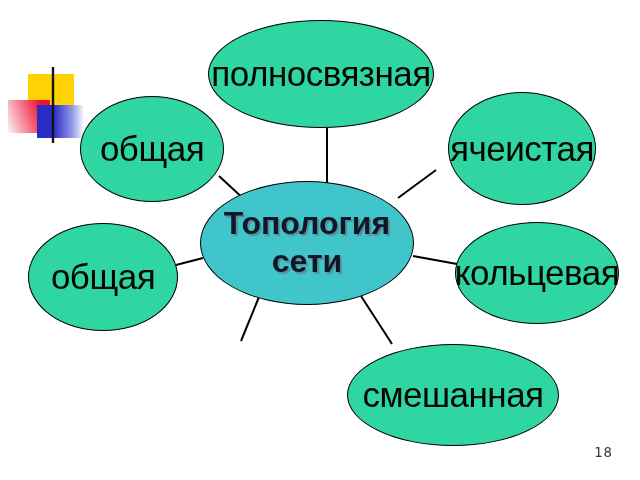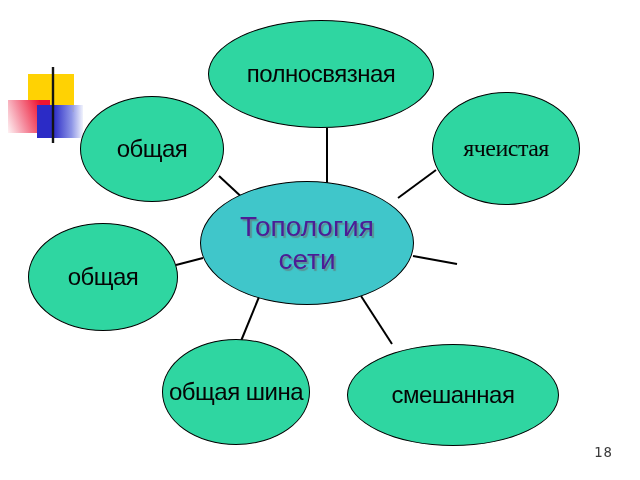--- a/index.html
+++ b/index.html
@@ -44,43 +44,43 @@
     border: 1.6px solid #000000;
     border-radius: 50%;
     background: #2fd6a1;
     display: flex;
     align-items: center;
     justify-content: center;
     text-align: center;
     box-sizing: border-box;
   }
   .node .lbl {
-    font-size: 24px;
+    font-size: 35px;
     line-height: 1.08;
     color: #050505;
     letter-spacing: -0.5px;
   }
   .n-full   { left: 208px; top: 20px;  width: 226px; height: 108px; }
   .n-star   { left: 80px;  top: 96px;  width: 144px; height: 106px; }
-  .n-mesh   { left: 432px; top: 92px;  width: 148px; height: 113px; font-family: Liberation Serif, serif; }
+  .n-mesh   { left: 448px; top: 92px;  width: 148px; height: 113px; }
   .n-tree   { left: 28px;  top: 223px; width: 150px; height: 108px; }
   .n-ring   { left: 455px; top: 222px; width: 164px; height: 102px; }
   .n-bus    { left: 162px; top: 339px; width: 148px; height: 106px; }
   .n-mixed  { left: 347px; top: 344px; width: 212px; height: 102px; }
 
   .n-center {
     left: 200px; top: 181px; width: 214px; height: 124px;
     background: #40c6ca;
     border-width: 1.8px;
   }
   .n-center .lbl {
-    font-size: 28px;
-    font-weight: normal;
+    font-size: 32px;
+    font-weight: bold;
     line-height: 1.18;
-    color: #4c1d95;
+    color: #0f172a;
     letter-spacing: 0;
     text-shadow: 2px 2px 1px rgba(105,110,112,0.6);
     max-width: 180px;
   }
 
   
   .pagenum {
     position: absolute;
     z-index: 3;
     left: 594px; top: 444px;
@@ -135,24 +135,24 @@
   </div>
 
   <div class="node n-mesh">
     <span class="lbl">ячеистая</span>
   </div>
 
   <div class="node n-tree">
     <span class="lbl">общая</span>
   </div>
 
+  <div class="node n-ring">
+    <span class="lbl">кольцевая</span>
+  </div>
 
-  <div class="node n-bus">
-    <span class="lbl">общая шина</span>
-  </div>
 
   <div class="node n-mixed">
     <span class="lbl">смешанная</span>
   </div>
 
   <div class="pagenum">18</div>
 
 </div>
 
 </body></html>

